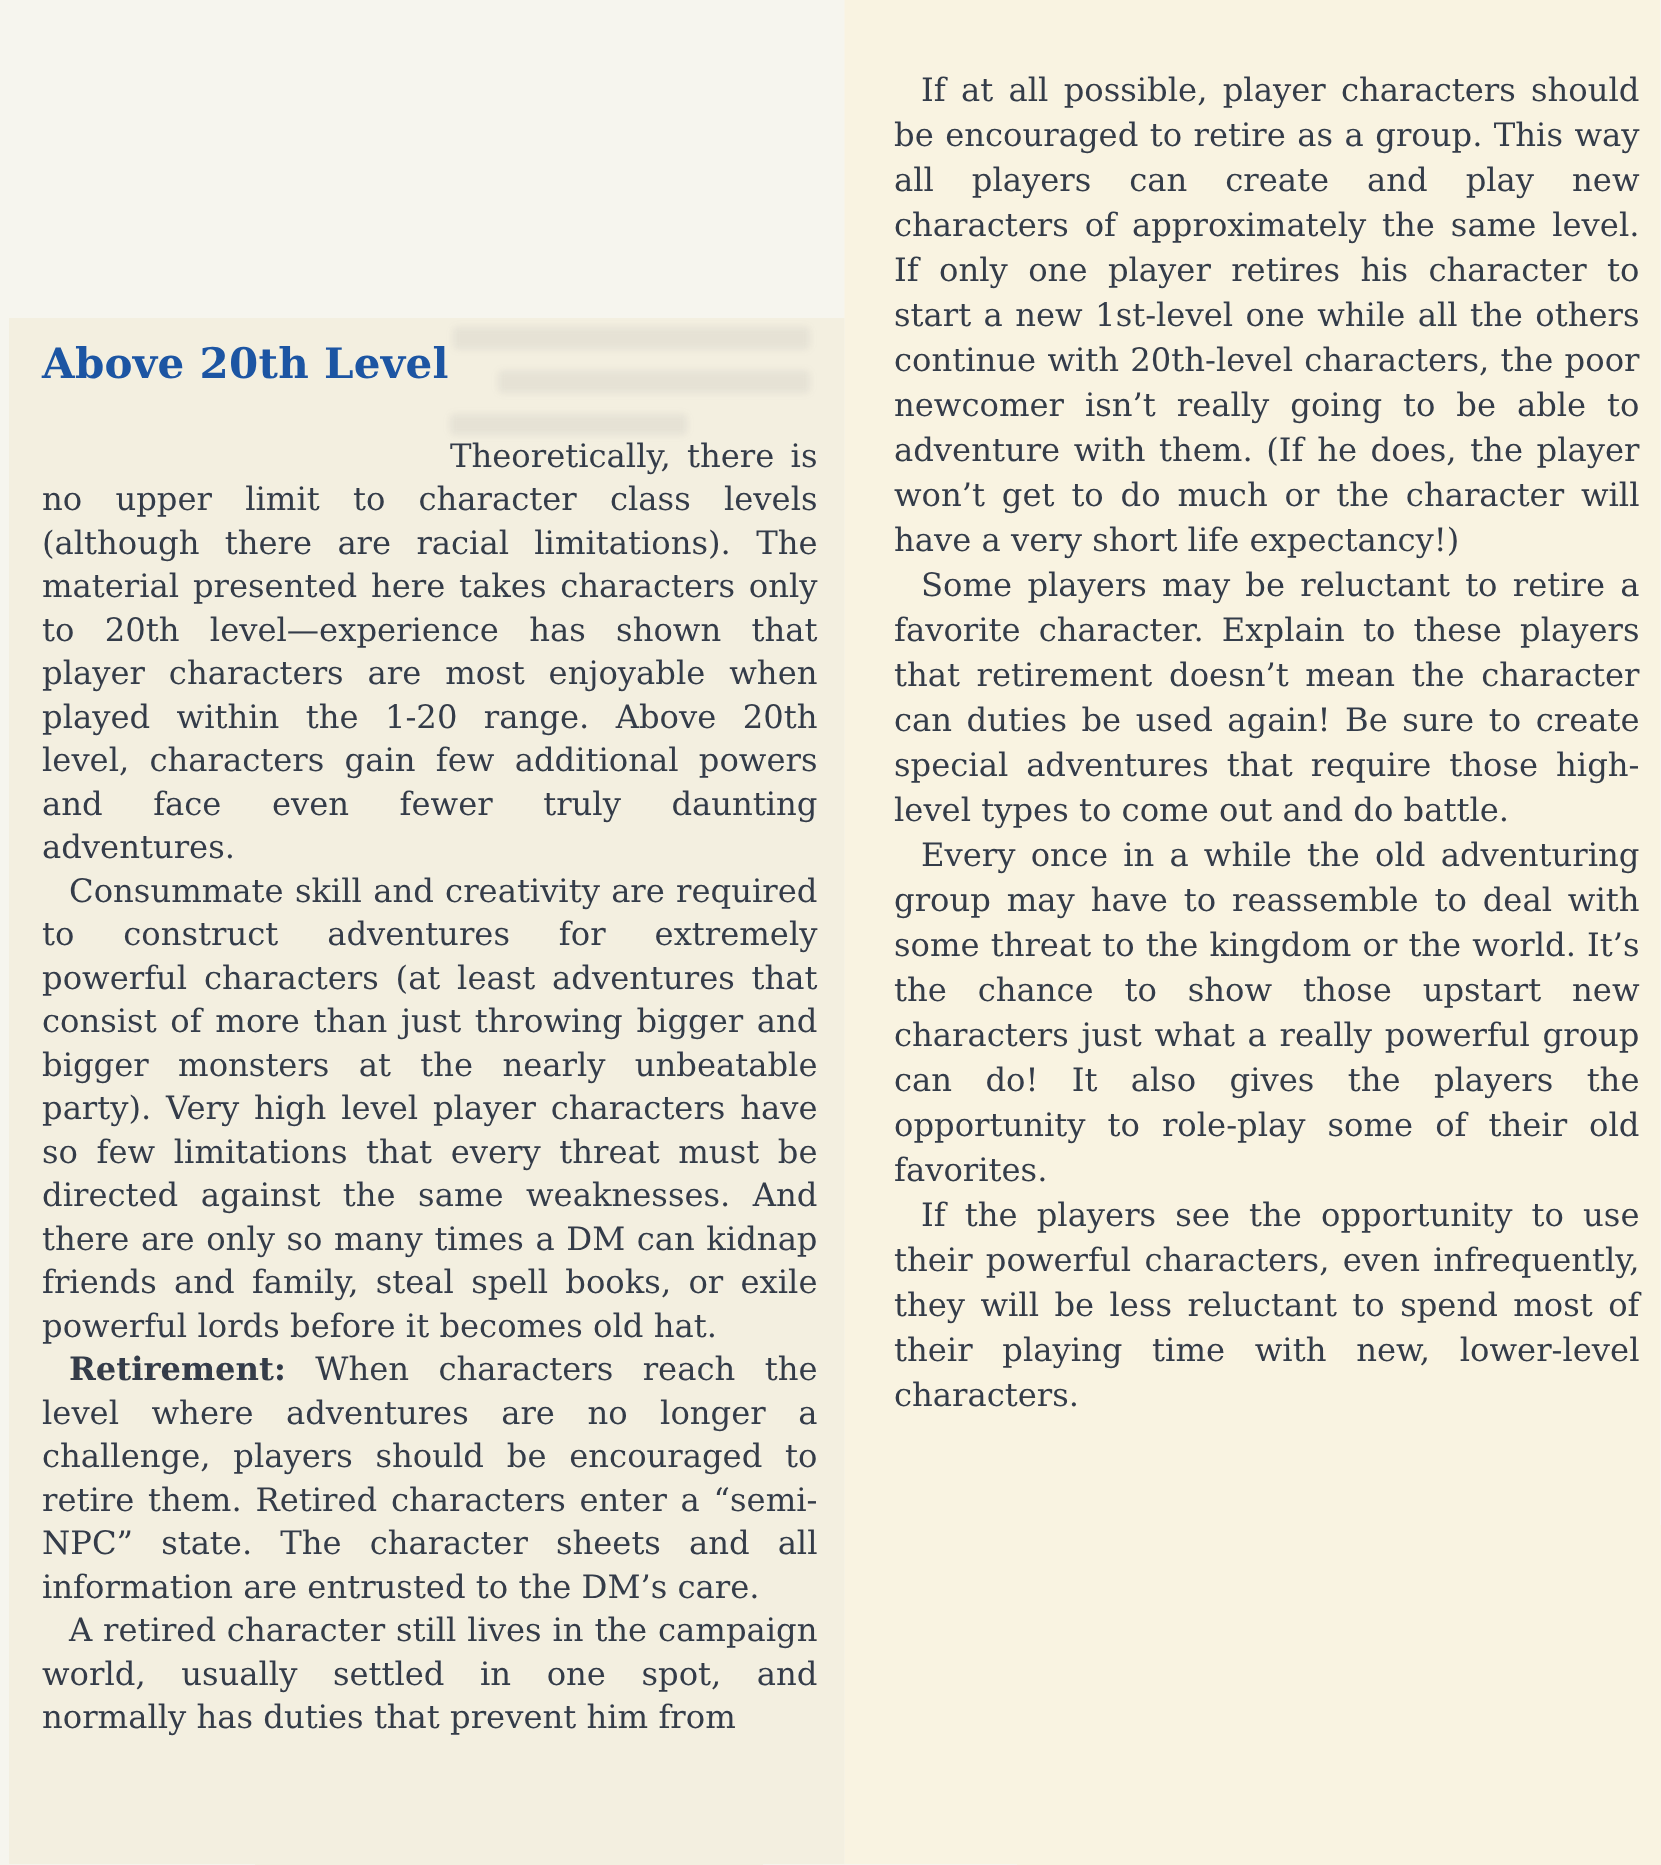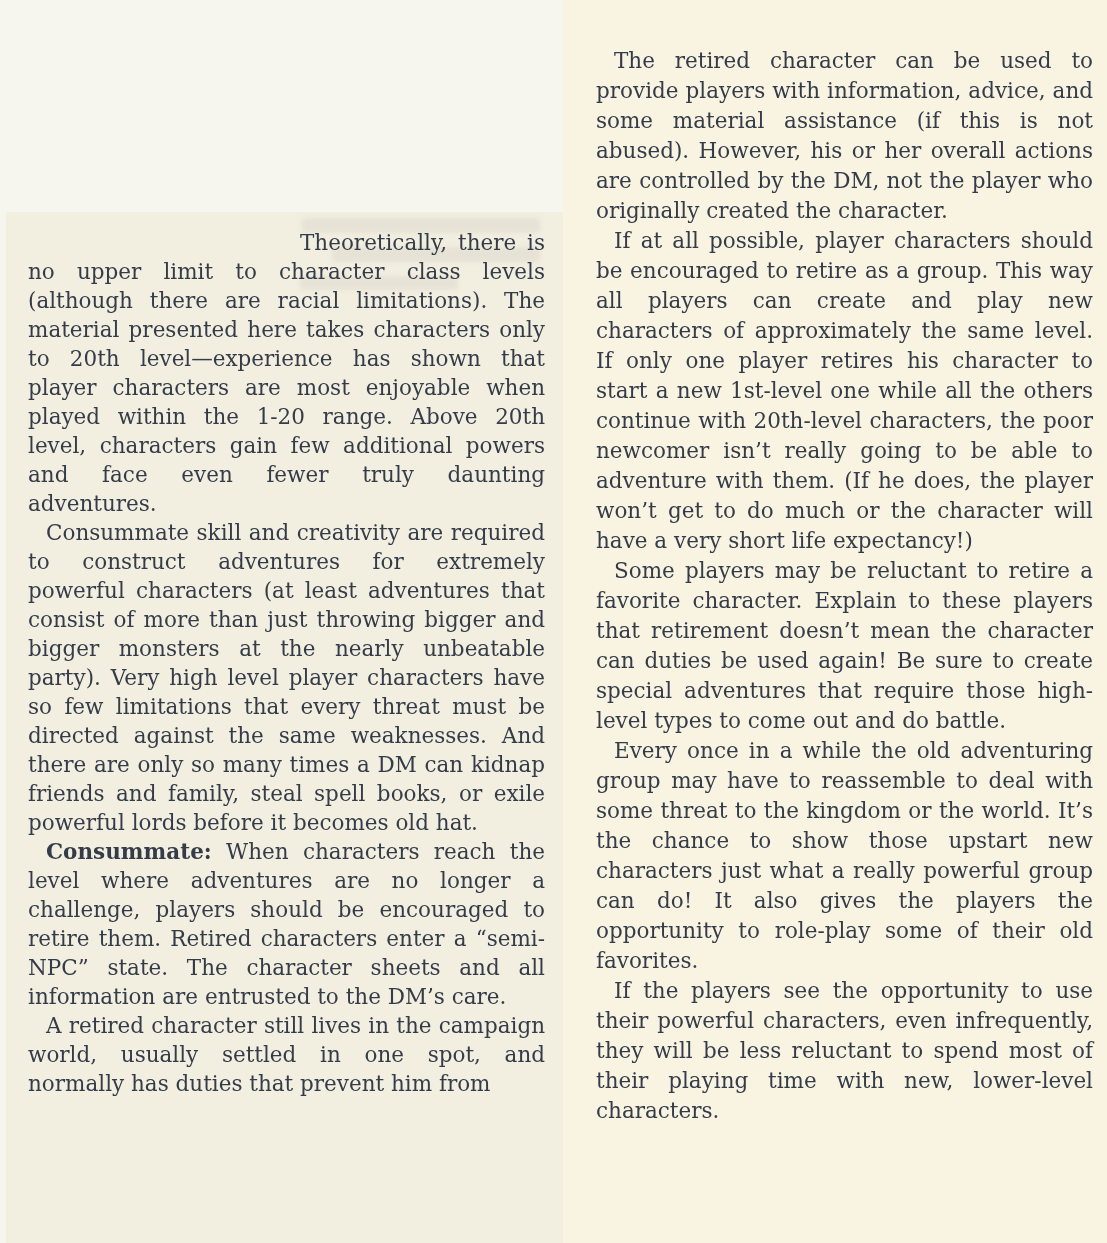--- a/index.html
+++ b/index.html
@@ -76,27 +76,27 @@
 <div class="page">
 
   <div class="paper-right"></div>
   <div class="paper-left"></div>
 
   <div class="ghost g1"></div>
   <div class="ghost g2"></div>
   <div class="ghost g3"></div>
 
   <div class="col col-left">
+    <h2 class="heading">Above 20th Level</h2>
     <p class="indent-huge">Theoretically, there is no upper limit to character class levels (although there are racial limitations). The material presented here takes characters only to 20th level—experience has shown that player characters are most enjoyable when played within the 1-20 range. Above 20th level, characters gain few additional powers and face even fewer truly daunting adventures.</p>
     <p class="indent">Consummate skill and creativity are required to construct adventures for extremely powerful characters (at least adventures that consist of more than just throwing bigger and bigger monsters at the nearly unbeatable party). Very high level player characters have so few limitations that every threat must be directed against the same weaknesses. And there are only so many times a DM can kidnap friends and family, steal spell books, or exile powerful lords before it becomes old hat.</p>
-    <p class="indent"><span class="lead">Consummate:</span><span> When characters reach the level where adventures are no longer a challenge, players should be encouraged to retire them. Retired characters enter a “semi-NPC” state. The character sheets and all information are entrusted to the DM’s care.</span></p>
+    <p class="indent"><span class="lead">Retirement:</span><span> When characters reach the level where adventures are no longer a challenge, players should be encouraged to retire them. Retired characters enter a “semi-NPC” state. The character sheets and all information are entrusted to the DM’s care.</span></p>
     <p class="indent">A retired character still lives in the campaign world, usually settled in one spot, and normally has duties that prevent him from</p>
   </div>
 
   <div class="col col-right">
-    <p class="indent">The retired character can be used to provide players with information, advice, and some material assistance (if this is not abused). However, his or her overall actions are controlled by the DM, not the player who originally created the character.</p>
     <p class="indent">If at all possible, player characters should be encouraged to retire as a group. This way all players can create and play new characters of approximately the same level. If only one player retires his character to start a new 1st-level one while all the others continue with 20th-level characters, the poor newcomer isn’t really going to be able to adventure with them. (If he does, the player won’t get to do much or the character will have a very short life expectancy!)</p>
     <p class="indent">Some players may be reluctant to retire a favorite character. Explain to these players that retirement doesn’t mean the character can duties be used again! Be sure to create special adventures that require those high-level types to come out and do battle.</p>
     <p class="indent">Every once in a while the old adventuring group may have to reassemble to deal with some threat to the kingdom or the world. It’s the chance to show those upstart new characters just what a really powerful group can do! It also gives the players the opportunity to role-play some of their old favorites.</p>
     <p class="indent">If the players see the opportunity to use their powerful characters, even infrequently, they will be less reluctant to spend most of their playing time with new, lower-level characters.</p>
   </div>
 
 </div>
 
 </body></html>

